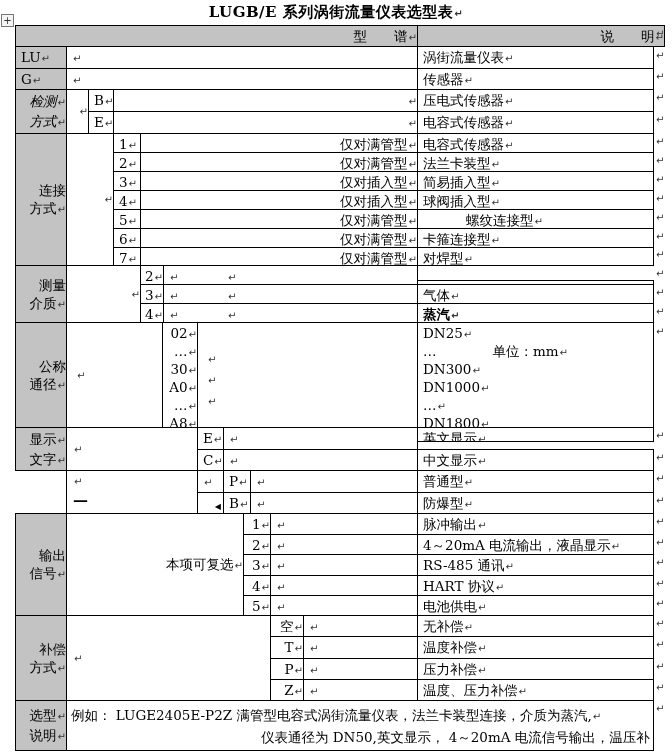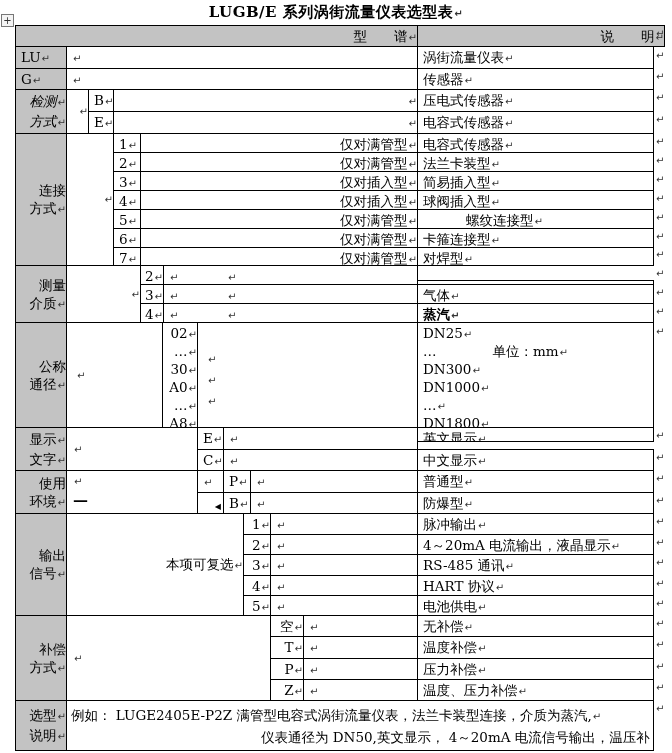--- a/index.html
+++ b/index.html
@@ -153,24 +153,20 @@
   <div class="cell vctr" style="left:66px;top:427px;width:132px;height:44px;padding-left:6px;">
       <div class="pm">↵</div>
     </div>
   <div class="cell pl" style="left:197px;top:427px;width:27px;height:23px;"><span>E</span><span class="pm">↵</span></div>
   <div class="cell pl" style="left:223px;top:427px;width:195px;height:23px;"><span class="pm">↵</span></div>
   <div class="cell pl" style="left:417px;top:427px;width:237px;height:15px;"><span>英文显示</span><span class="pm">↵</span></div>
   <div class="cell pl" style="left:197px;top:449px;width:27px;height:22px;"><span>C</span><span class="pm">↵</span></div>
   <div class="cell pl" style="left:223px;top:449px;width:195px;height:22px;"><span class="pm">↵</span></div>
   <div class="cell pl" style="left:417px;top:449px;width:237px;height:22px;"><span>中文显示</span><span class="pm">↵</span></div>
 
-  <div class="cell gray ctr vctr" style="left:15px;top:470px;width:52px;height:44px;">
-    <div>使用</div>
-    <div><span>环境</span><span class="pm">↵</span></div>
-  </div>
   <div class="cell" style="left:66px;top:470px;width:132px;height:44px;padding-left:6px;line-height:19px;">
     <div class="pm">↵</div>
     <div class="dash">—</div>
   </div>
   <div class="cell pl" style="left:197px;top:470px;width:27px;height:23px;"><span class="pm">↵</span></div>
   <div class="cell" style="left:197px;top:492px;width:27px;height:22px;">
       <span class="tri">◀</span>
     </div>
   <div class="cell pl" style="left:223px;top:470px;width:28px;height:23px;"><span>P</span><span class="pm">↵</span></div>
   <div class="cell pl" style="left:250px;top:470px;width:168px;height:23px;"><span class="pm">↵</span></div>

